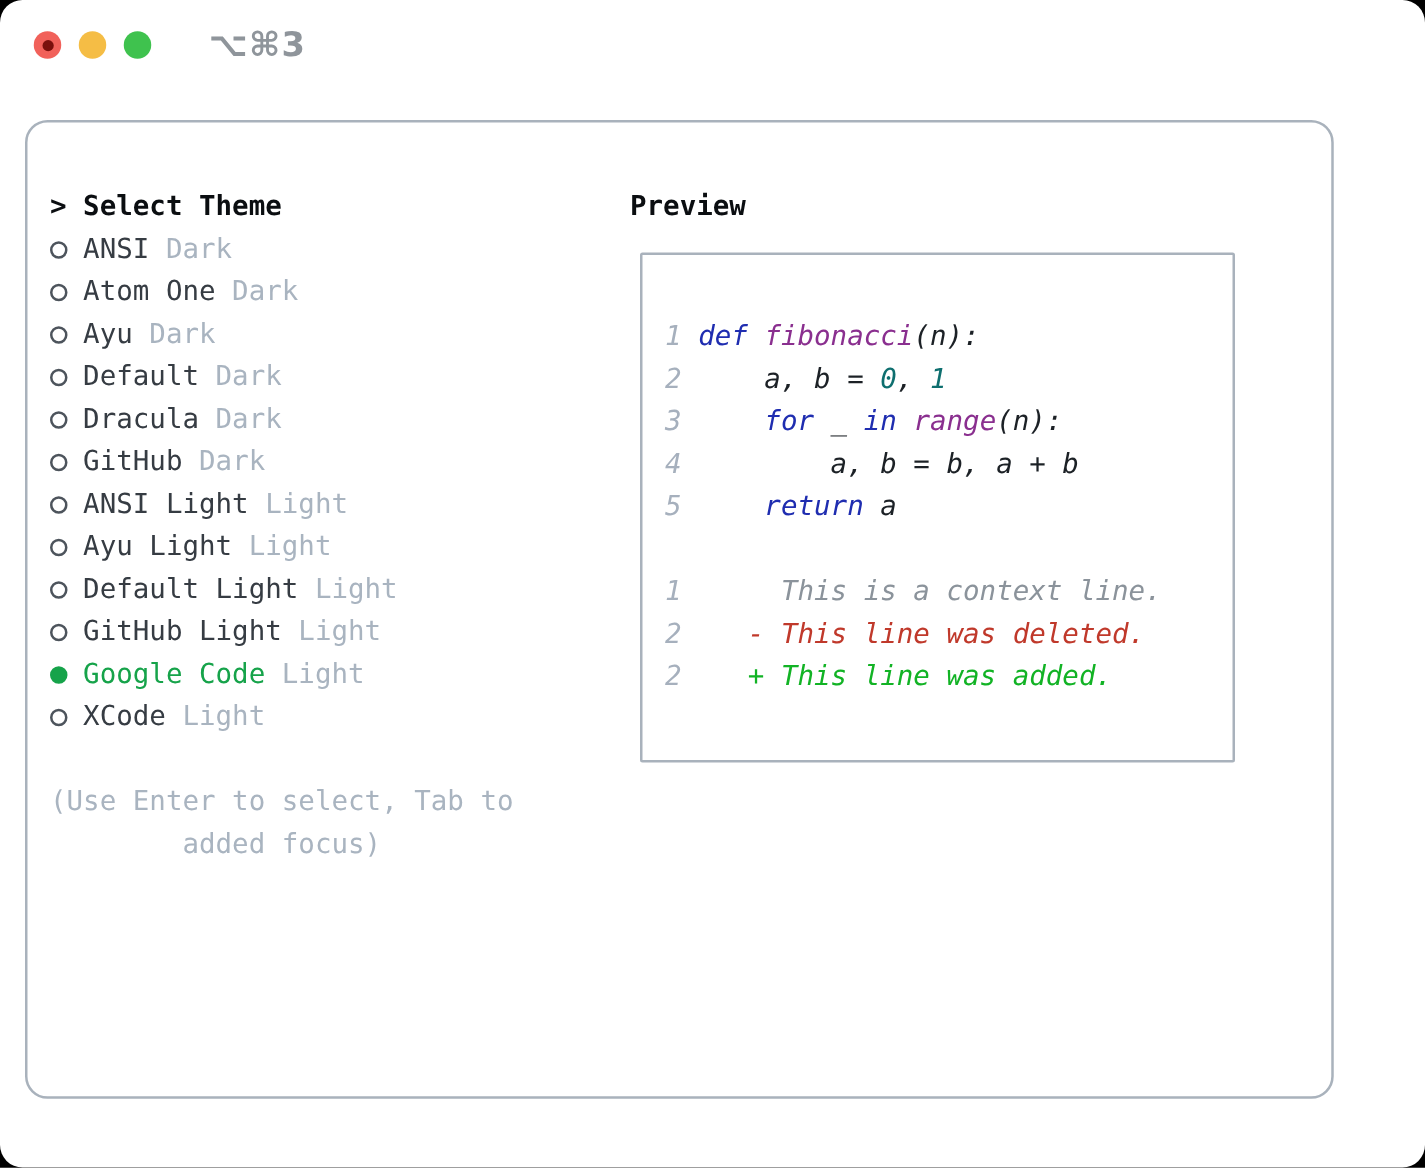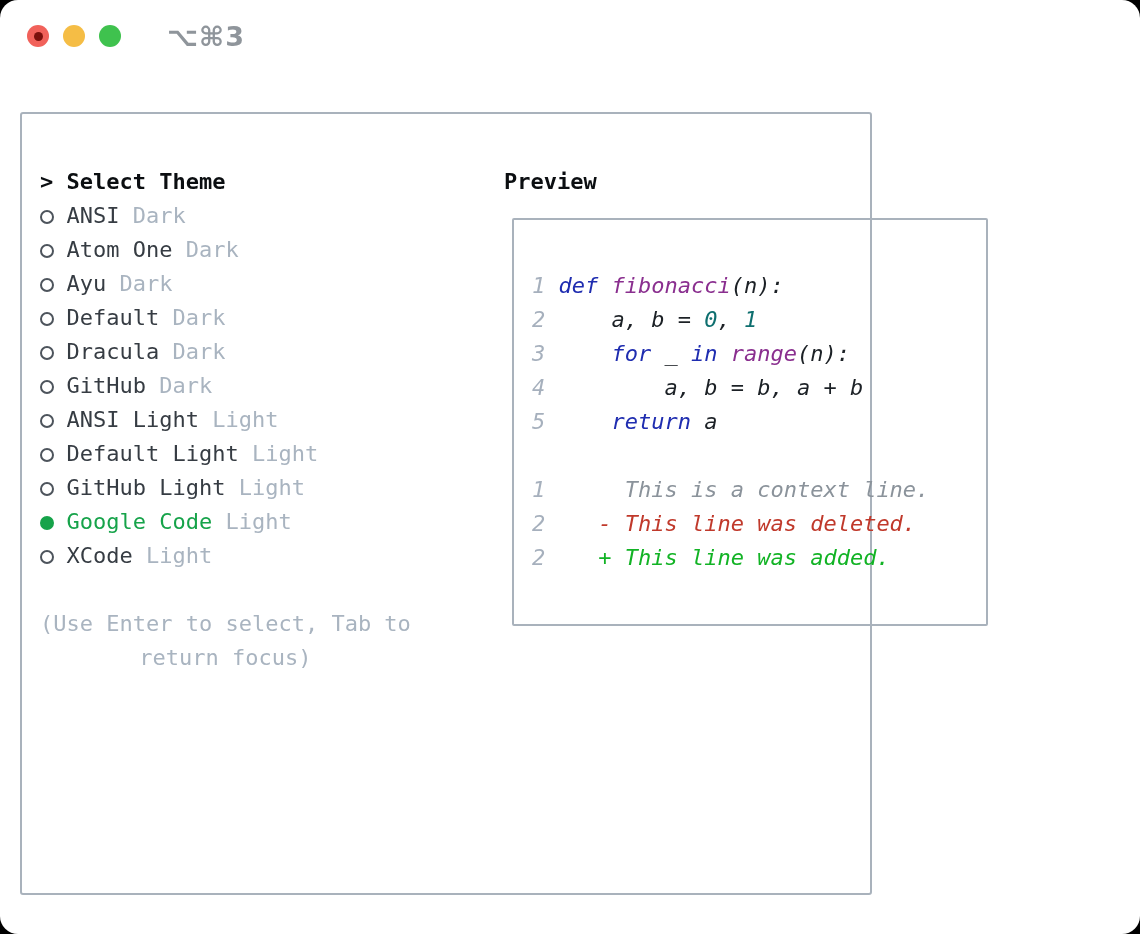--- a/index.html
+++ b/index.html
@@ -30,24 +30,24 @@
   .tl-inner-dot { width: 9px; height: 9px; border-radius: 50%; background: var(--tl-close-dot); }
   .win-title {
     position: absolute; left: 167px; top: 21px;
     font-family: "DejaVu Sans", sans-serif;
     font-size: 27px; font-weight: 600; letter-spacing: 1px;
     color: var(--titlebar-text);
   }
   
   .panel {
     position: absolute;
-    left: 20px; top: 112px;
-    width: 852px; height: 783px;
+    left: 20px; top: 96px;
+    width: 1047px; height: 783px;
     border: 2px solid var(--border);
-    border-radius: 3px;
+    border-radius: 18px;
     box-sizing: border-box;
     background: #fff;
   }
   .row {
     white-space: pre;
     font-size: 22px; line-height: 34px; height: 34px;
     color: var(--text);
   }
   .left-col { position: absolute; left: 18px; top: 51px; }
   .heading { color: var(--heading); font-weight: bold; }
@@ -111,30 +111,31 @@
       <div class="row heading"><span class="marker">&gt;</span><span>Select Theme</span></div>
 
       <div id="theme-list">
           <div class="row"><span class="marker"><span class="ring"></span></span><span class="tname">ANSI</span><span class="suffix"> Dark</span></div>
           <div class="row"><span class="marker"><span class="ring"></span></span><span class="tname">Atom One</span><span class="suffix"> Dark</span></div>
           <div class="row"><span class="marker"><span class="ring"></span></span><span class="tname">Ayu</span><span class="suffix"> Dark</span></div>
           <div class="row"><span class="marker"><span class="ring"></span></span><span class="tname">Default</span><span class="suffix"> Dark</span></div>
           <div class="row"><span class="marker"><span class="ring"></span></span><span class="tname">Dracula</span><span class="suffix"> Dark</span></div>
           <div class="row"><span class="marker"><span class="ring"></span></span><span class="tname">GitHub</span><span class="suffix"> Dark</span></div>
           <div class="row"><span class="marker"><span class="ring"></span></span><span class="tname">ANSI Light</span><span class="suffix"> Light</span></div>
+          <div class="row"><span class="marker"><span class="ring"></span></span><span class="tname">Ayu Light</span><span class="suffix"> Light</span></div>
           <div class="row"><span class="marker"><span class="ring"></span></span><span class="tname">Default Light</span><span class="suffix"> Light</span></div>
           <div class="row"><span class="marker"><span class="ring"></span></span><span class="tname">GitHub Light</span><span class="suffix"> Light</span></div>
           <div class="row"><span class="marker"><span class="ring sel"></span></span><span class="tname green">Google Code</span><span class="suffix"> Light</span></div>
           <div class="row"><span class="marker"><span class="ring"></span></span><span class="tname">XCode</span><span class="suffix"> Light</span></div>
         </div>
 
 
       <div class="help-block">
         <div class="row help-line">(Use Enter to select, Tab to</div>
-        <div class="row help-line">return focus)</div>
+        <div class="row help-line">added focus)</div>
       </div>
 
     </div>
 
     <div class="preview-header">Preview</div>
 
     <div class="preview-box" id="preview-box">
         <div class="cline"><span class="lineno">1</span><span class="tok-plain"> </span><span class="tok-kw">def</span><span class="tok-plain"> </span><span class="tok-title">fibonacci</span><span class="tok-plain">(n):</span></div>
         <div class="cline"><span class="lineno">2</span><span class="tok-plain">     a, b = </span><span class="tok-num">0</span><span class="tok-plain">, </span><span class="tok-num">1</span></div>
         <div class="cline"><span class="lineno">3</span><span class="tok-plain">     </span><span class="tok-kw">for</span><span class="tok-plain"> _ </span><span class="tok-kw">in</span><span class="tok-plain"> </span><span class="tok-title">range</span><span class="tok-plain">(n):</span></div>

